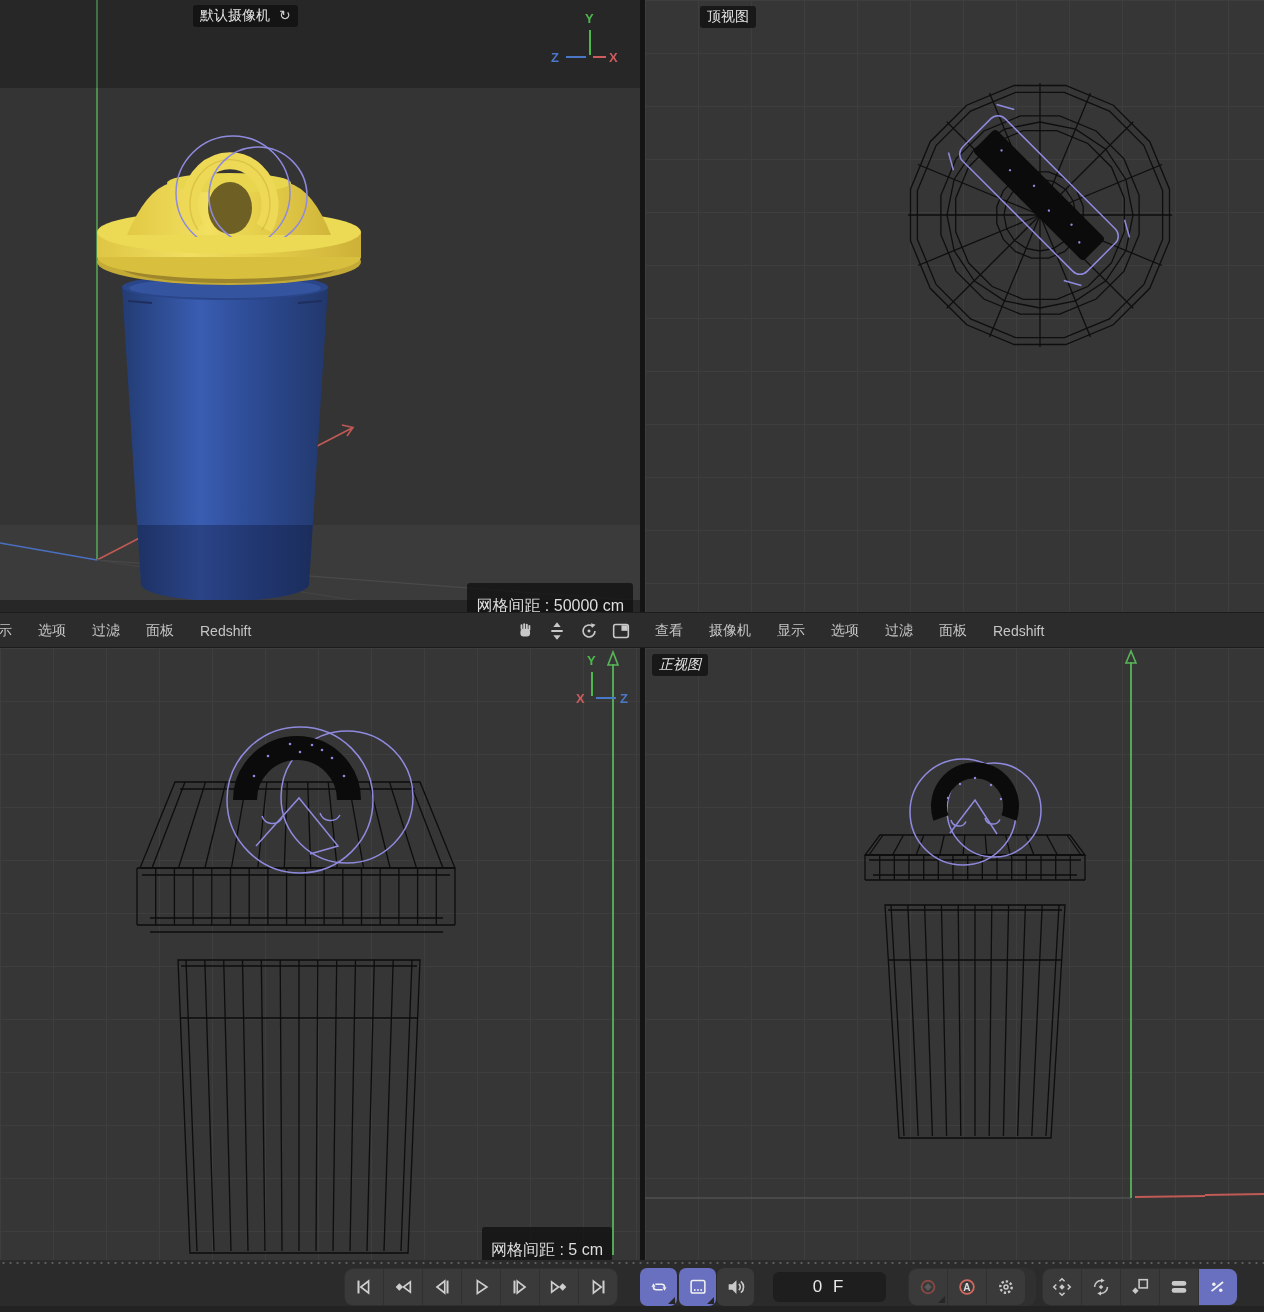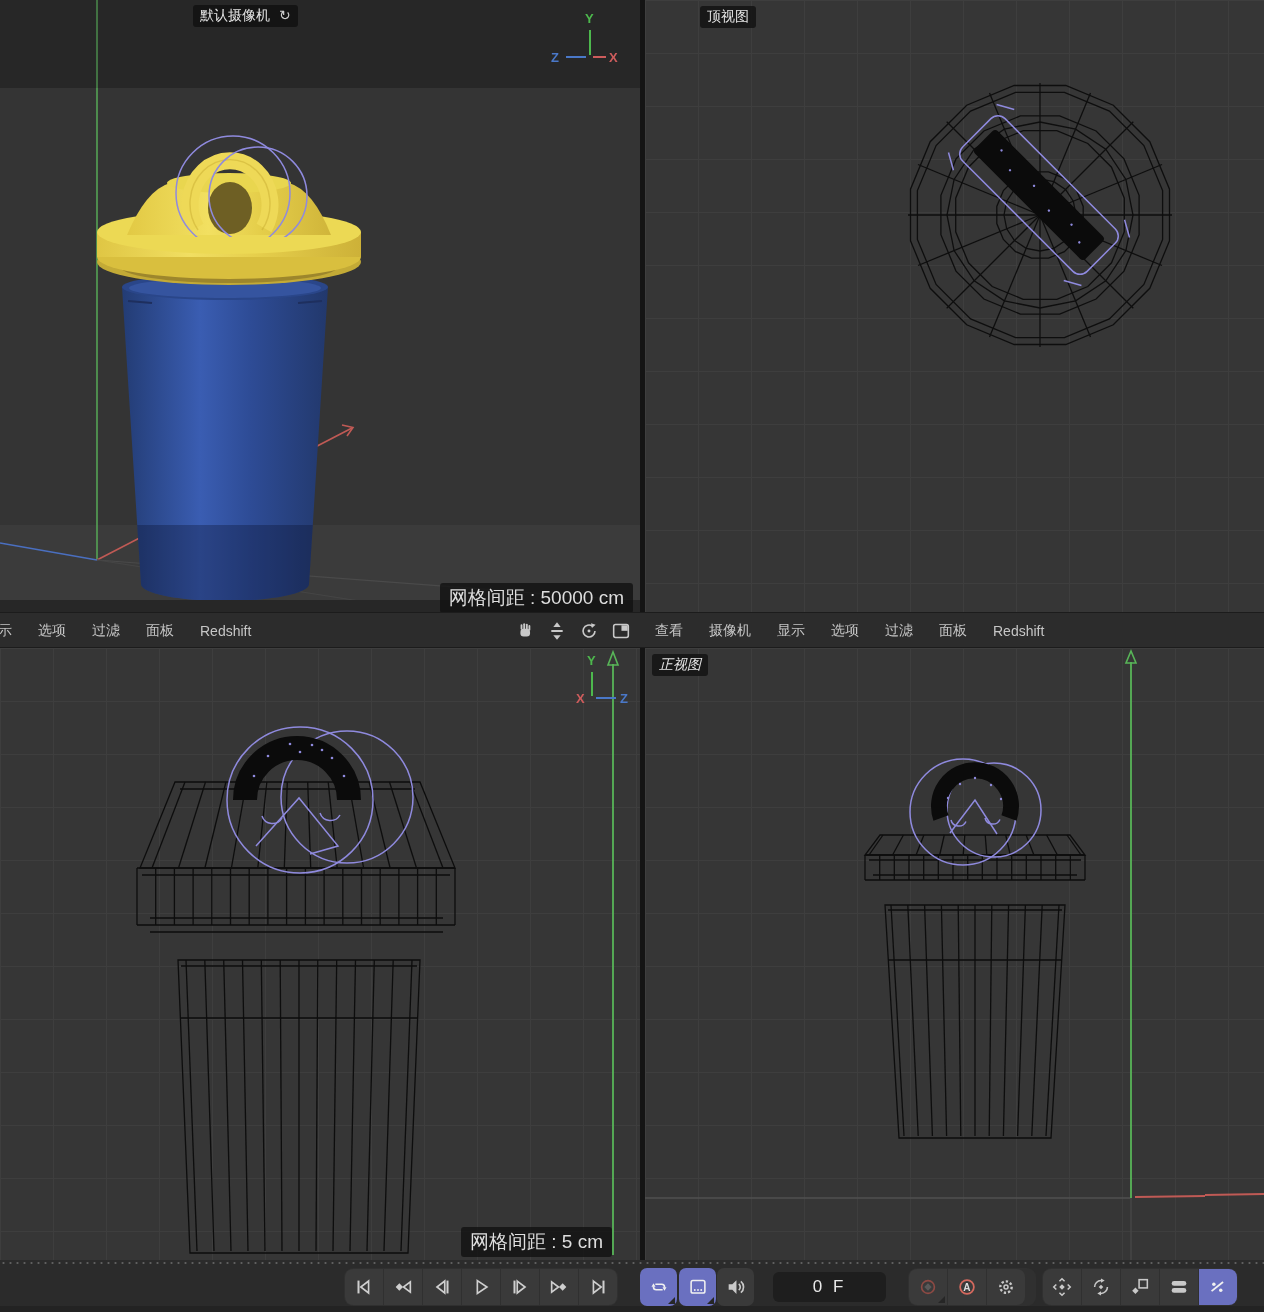--- a/index.html
+++ b/index.html
@@ -20,21 +20,21 @@
       linear-gradient(90deg,#3e3e3e 1px, transparent 1px),
       linear-gradient(#484848 1px, transparent 1px),
       linear-gradient(90deg,#484848 1px, transparent 1px);
     background-size:53px 53px,53px 53px,265px 265px,265px 265px;
   }
   .vdivider{position:absolute;left:640px;top:0;width:5px;height:1260px;background:#141414;}
   
   .vlabel{position:absolute;background:rgba(16,16,16,.78);color:#e4e4e4;
           font-size:14px;padding:2px 7px;border-radius:3px;white-space:nowrap;z-index:5;}
   .gridinfo{position:absolute;background:rgba(18,18,18,.8);color:#dedede;
-            font-size:19px;padding:2px 9px;border-radius:3px;white-space:nowrap;z-index:5;}
+            font-size:16px;padding:13px 9px;border-radius:3px;white-space:nowrap;z-index:5;}
   
   #toolbar{position:absolute;left:0;top:612px;width:1264px;height:36px;
            background:#2c2c2c;border-top:1px solid #1c1c1c;border-bottom:1px solid #1c1c1c;
            box-sizing:border-box;}
   .tbhalf{position:absolute;top:0;height:36px;display:flex;align-items:center;overflow:hidden;}
   #tb-left{left:0;width:640px;}
   #tb-right{left:645px;width:619px;}
   .mi{color:#c6c6c6;font-size:14px;margin-right:26px;white-space:nowrap;cursor:default;}
   .tbicons{margin-left:auto;display:flex;align-items:center;gap:6px;padding-right:6px;}
   .tbicon{width:26px;height:26px;display:flex;align-items:center;justify-content:center;}

